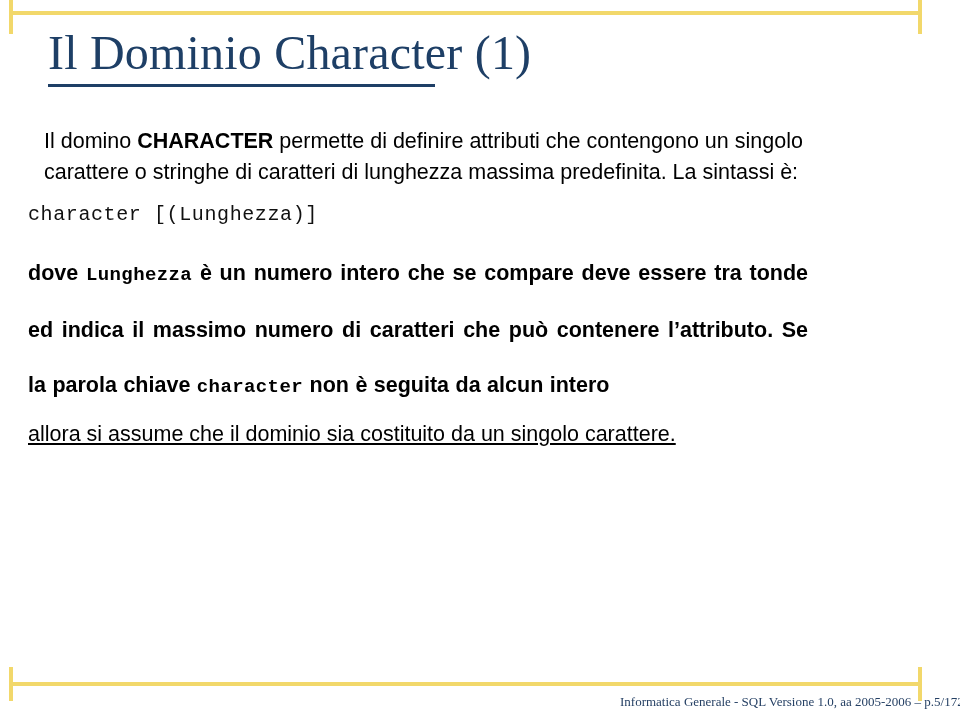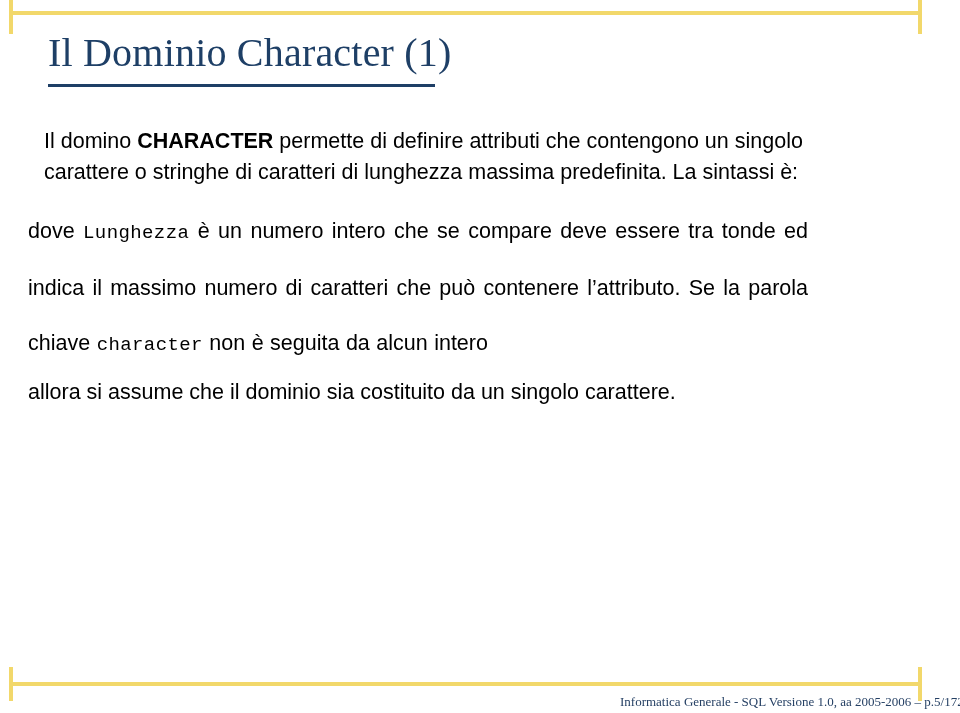--- a/index.html
+++ b/index.html
@@ -46,21 +46,21 @@
 
   
   .title-block {
     position: absolute;
     left: 48px;
     top: 30px;
     width: 860px;
   }
   .slide-title {
     font-family: "Liberation Serif", serif;
-    font-size: 40px;
+    font-size: 48px;
     line-height: 46px;
     color: #1e3f66;
     letter-spacing: 0.2px;
     white-space: nowrap;
   }
   .title-rule {
     margin-top: 8px;
     width: 387px;
     height: 3px;
     background: #1e3f66;
@@ -93,32 +93,34 @@
     color: #111111;
   }
 
   .para-just {
     margin-top: 16px;
     line-height: 55px;
     text-align: justify;
     text-align-last: left;
     width: 780px;
     word-spacing: 0.5px;
+    font-weight: bold;
   }
   .para-just .mono {
     font-family: "Liberation Mono", "DejaVu Sans Mono", monospace;
     font-size: 19px;
     letter-spacing: 0.4px;
   }
 
   .para-tail {
     margin-top: 2px;
     line-height: 34px;
     width: 780px;
     text-align: left;
+    text-decoration: underline;
   }
 
   
   .footer {
     position: absolute;
     left: 620px;
     top: 693px;
     width: 345px;
     font-family: "Liberation Serif", serif;
     font-size: 13px;
@@ -142,20 +144,21 @@
 
   <div class="title-block">
     <div class="slide-title">Il Dominio Character (1)</div>
     <div class="title-rule"></div>
   </div>
 
   <div class="body-block">
 
     <div class="para-intro"><span>Il domino </span><b>CHARACTER</b><span> permette di definire attributi che contengono un singolo carattere o stringhe di caratteri di lunghezza massima predefinita. La sintassi è:</span></div>
 
+    <div class="code-line">character [(Lunghezza)]</div>
 
     <div class="para-just"><span>dove </span><span class="mono">Lunghezza</span><span> è un numero intero che se compare deve essere tra tonde ed indica il massimo numero di caratteri che può contenere l’attributo. Se la parola chiave </span><span class="mono">character</span><span> non è seguita da alcun intero</span></div>
 
     <div class="para-tail">allora si assume che il dominio sia costituito da un singolo carattere.</div>
 
   </div>
 
   <div class="footer">Informatica Generale - SQL Versione 1.0, aa 2005-2006 – p.5/172</div>
 
 </div>

